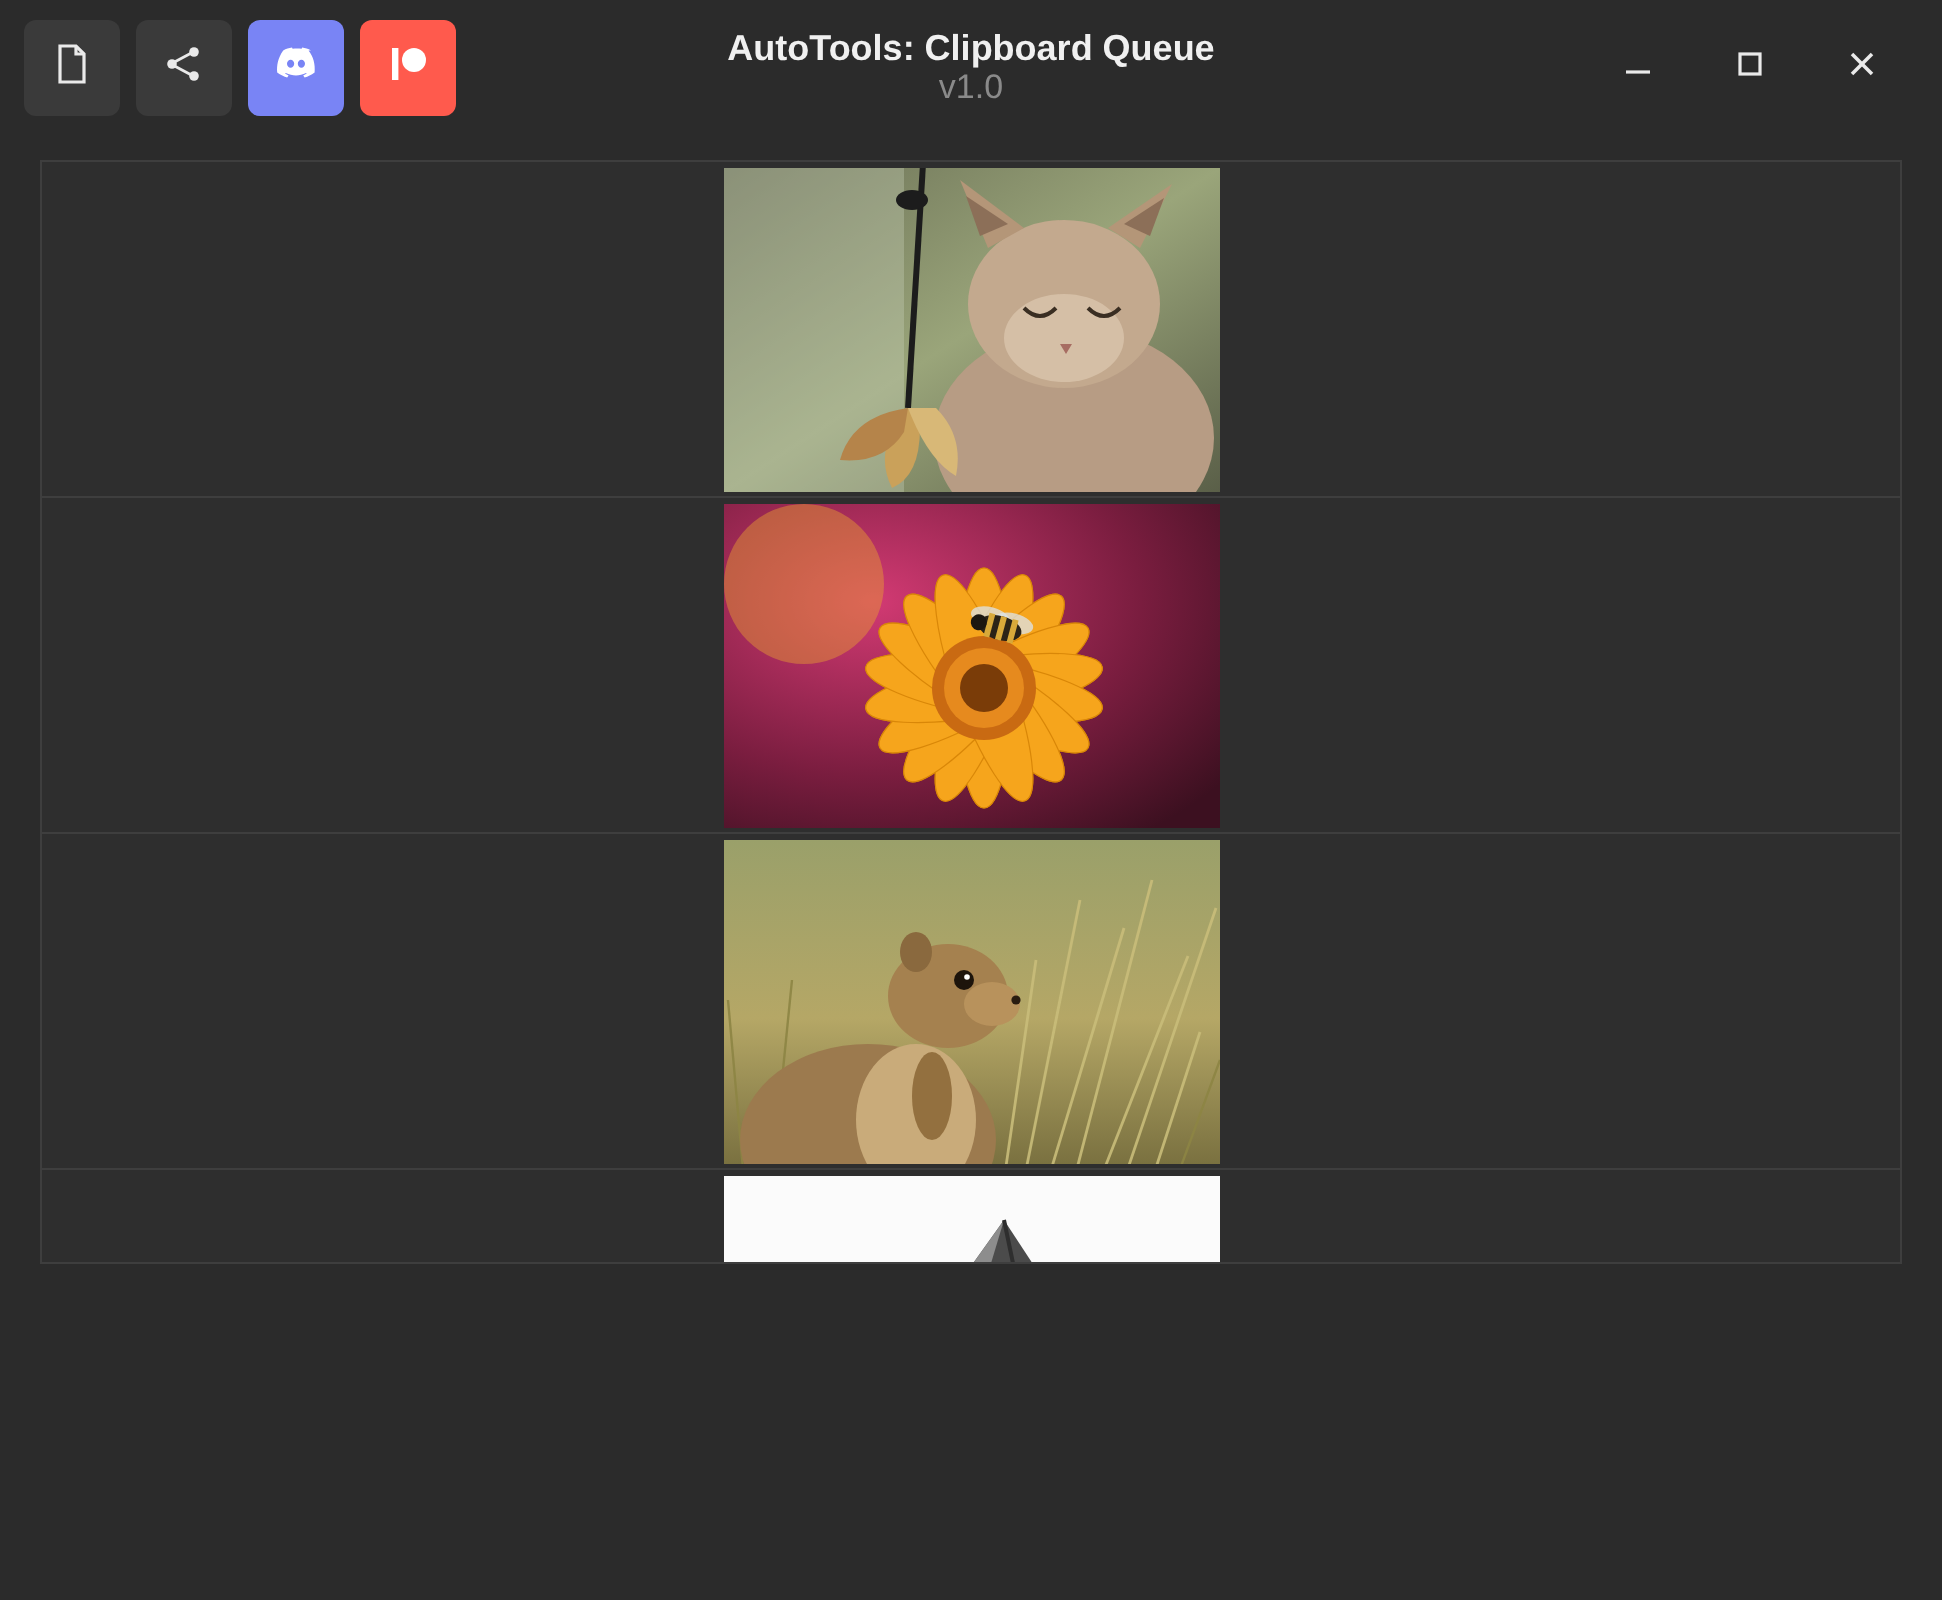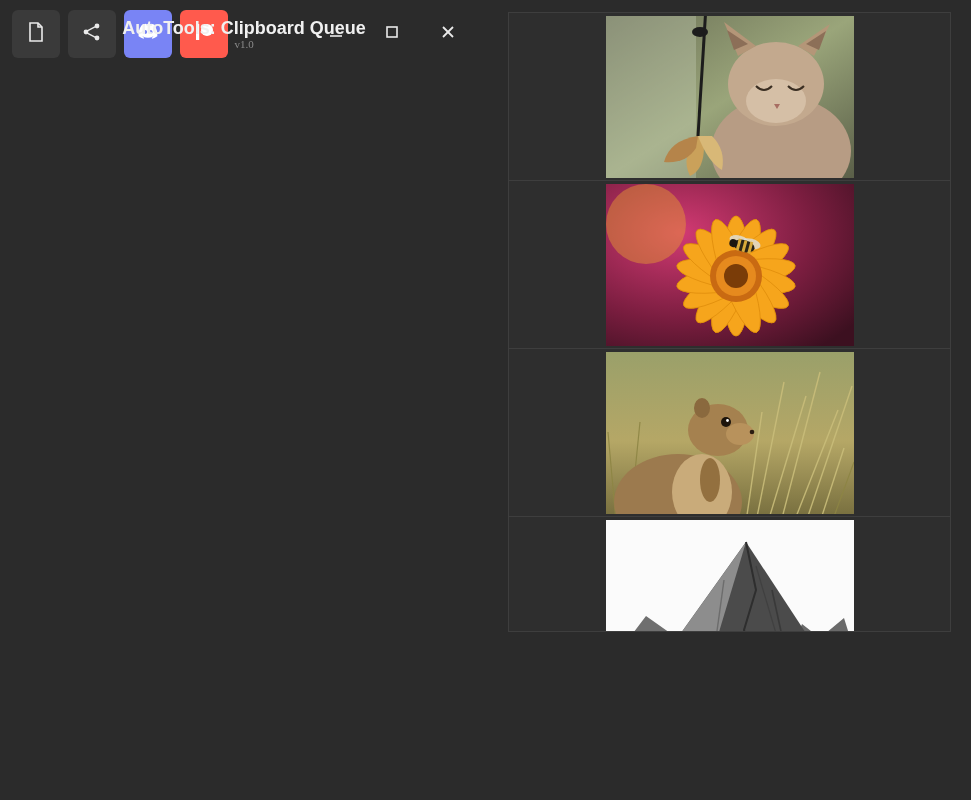--- a/index.html
+++ b/index.html
@@ -8,21 +8,21 @@
     background: #2b2b2b;
     font-family: -apple-system, BlinkMacSystemFont, "Segoe UI", Arial, sans-serif;
     color: #eaeaea;
     overflow: hidden;
     user-select: none;
   }
   .window {
     width: 971px; height: 652px;
     background: #2b2b2b;
     display: flex;
-    flex-direction: row;
+    flex-direction: column;
   }
   
   .titlebar {
     height: 68px;
     display: flex;
     align-items: center;
     padding: 10px 12px;
     gap: 8px;
     position: relative;
   }
@@ -39,21 +39,21 @@
   .tb-btn svg { width: 24px; height: 24px; }
   .tb-center {
     position: absolute;
     left: 0; right: 0;
     display: flex;
     flex-direction: column;
     align-items: center;
     pointer-events: none;
   }
   .app-title { font-size: 18px; font-weight: 600; color: #f0f0f0; }
-  .app-version { font-size: 11px; color: #8a8a8a; margin-top: -1px; font-family: Liberation Serif, serif; }
+  .app-version { font-size: 17px; color: #8a8a8a; margin-top: -1px; }
   .tb-right {
     margin-left: auto;
     display: flex; align-items: center; gap: 0;
   }
   .sys-btn {
     width: 56px; height: 48px;
     display: flex; align-items: center; justify-content: center;
     cursor: pointer;
   }
   .sys-btn svg { width: 16px; height: 16px; }

